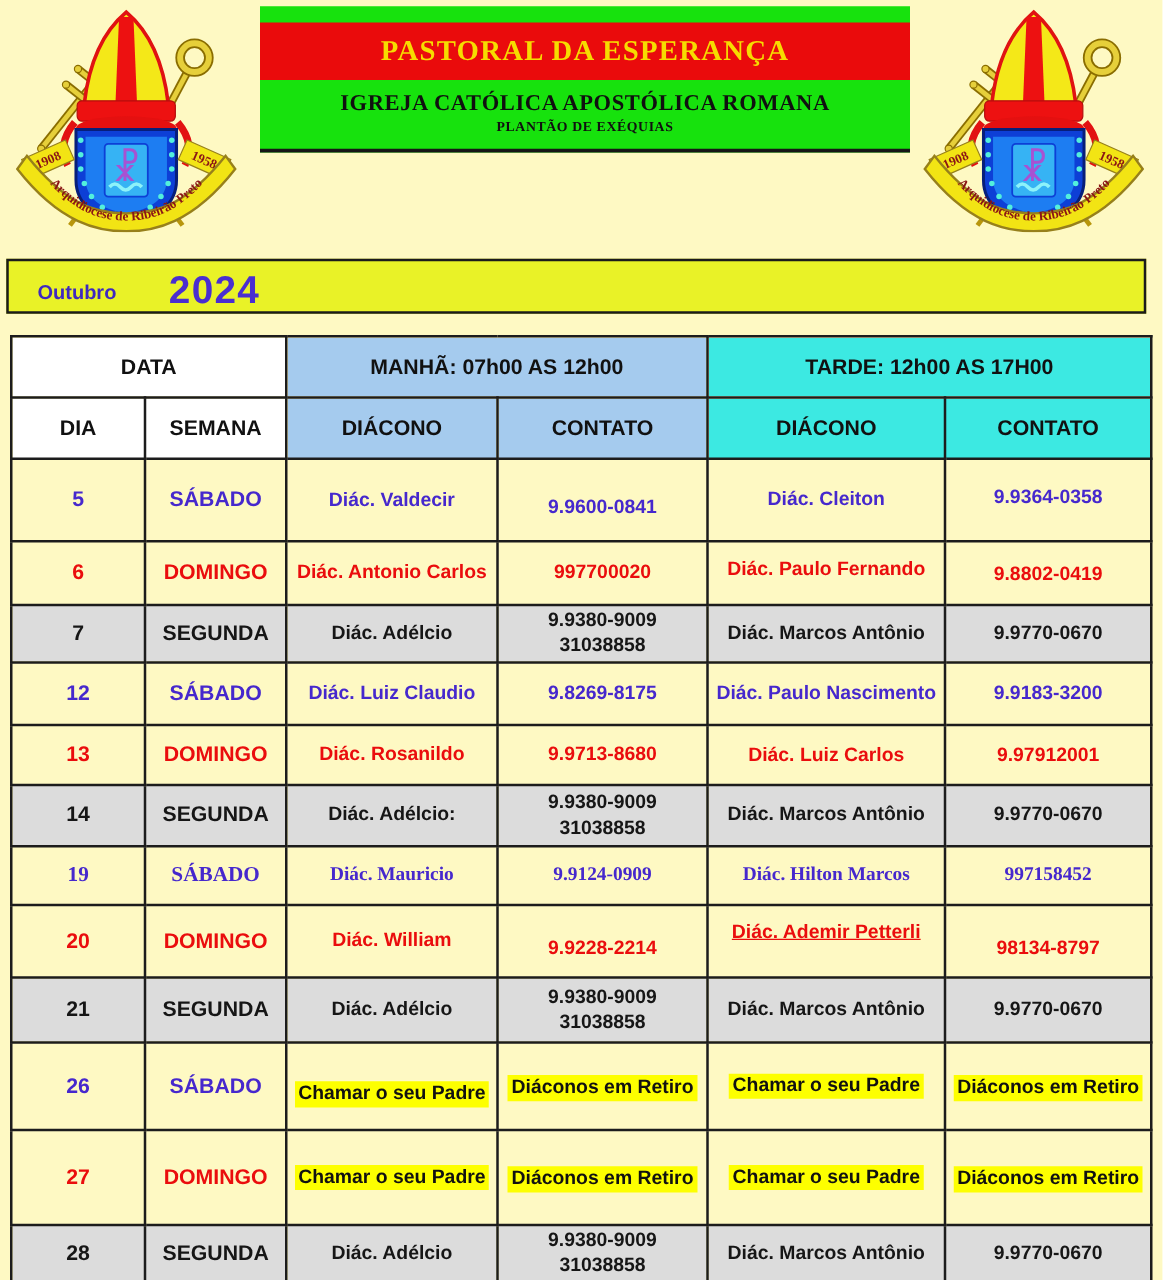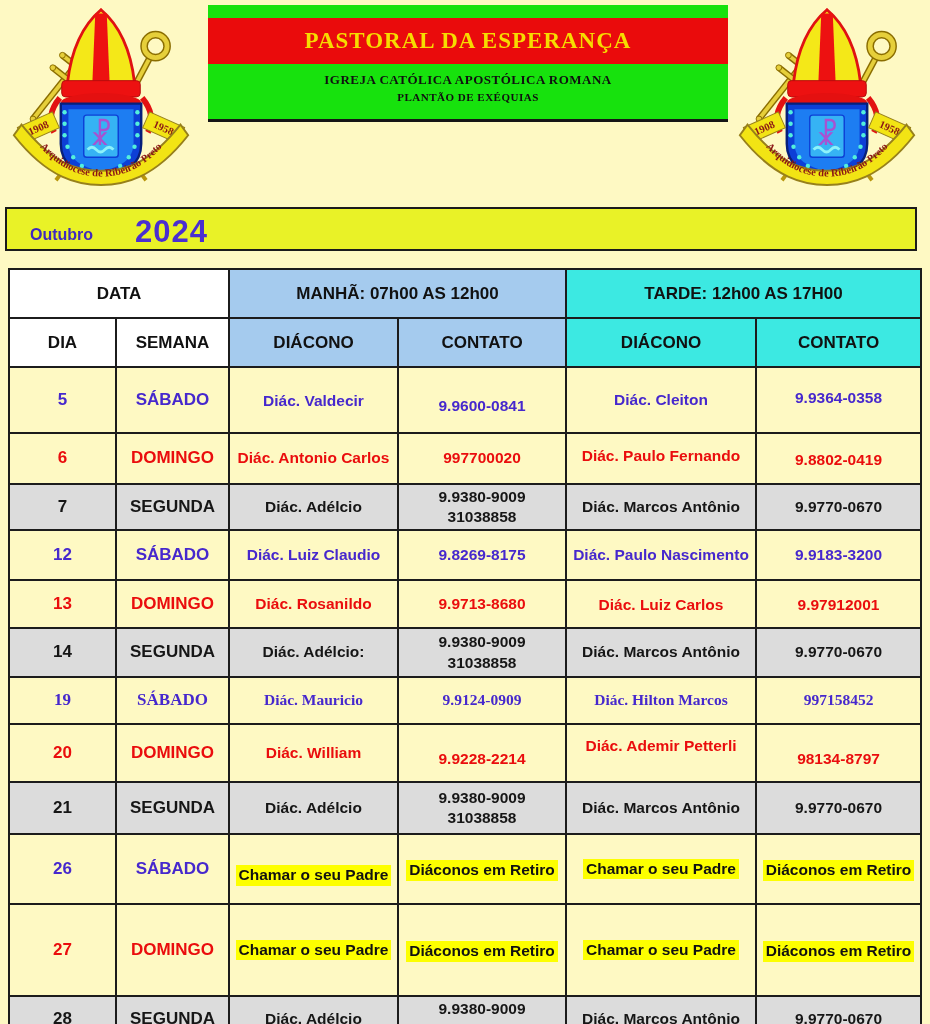--- a/index.html
+++ b/index.html
@@ -12,21 +12,21 @@
   .crest.right{left:732px;}
 
   .banner{position:absolute;left:208px;top:5px;width:520px;height:114px;
           background:#17e20d;border-bottom:3px solid #161616;}
   .banner-red{margin-top:13px;height:46px;background:#ea0b0c;
               display:flex;align-items:center;justify-content:center;}
   .banner-title{font-family:"Liberation Serif",serif;font-weight:bold;font-size:23px;
                 letter-spacing:1px;color:#f6dc00;}
   .banner-sub{font-family:"Liberation Serif",serif;font-weight:bold;color:#101010;
               text-align:center;letter-spacing:.5px;}
-  .banner-sub.s1{font-size:13px;margin-top:8px;}
+  .banner-sub.s1{font-size:18px;margin-top:8px;}
   .banner-sub.s2{font-size:11px;margin-top:3px;}
 
   
   .monthbar{position:absolute;left:5px;top:207px;width:908px;height:40px;
             background:#e9f227;border:2px solid #1b1b1b;
             display:flex;align-items:flex-end;}
   .month-name{margin-left:23px;padding-bottom:5px;font-weight:bold;font-size:16px;color:#3f28c0;}
   .year{margin-left:42px;padding-bottom:2px;font-weight:bold;font-size:31px;color:#4a2ed0;
         letter-spacing:1px;line-height:1;}
 
@@ -38,21 +38,21 @@
   tr.ghead{height:49px;}
   .bg-white{background:#ffffff;}
   .bg-morning{background:#a5cbee;}
   .bg-afternoon{background:#3ce9e2;}
 
   .cellbox{height:100%;display:flex;flex-direction:column;align-items:center;
            justify-content:center;text-align:center;}
   .cellbox span{display:block;line-height:1.3;}
   .v-top{justify-content:flex-start;padding-top:3px;}
   .v-upper{justify-content:flex-start;padding-top:13px;}
-  .v-lower{justify-content:flex-end;padding-bottom:13px;}
+  .v-lower{justify-content:flex-end;padding-bottom:13px;text-decoration:underline;}
   .v-bottom{justify-content:flex-end;padding-bottom:4px;}
 
   td{font-weight:bold;}
   td.daywk{font-size:17px;}
   td.content{font-size:15.5px;}
   tr.row-sabado td{color:#4628cd;}
   tr.row-domingo td{color:#ea0d0d;}
   tr.row-segunda td{color:#161616;}
   tr.row-segunda{background:#dcdcdc;}
   .hl{background:#fdff00;color:#111 !important;padding:0 3px;}
@@ -504,21 +504,21 @@
               <div class="cellbox">
                 <span class="hl">Chamar o seu Padre</span>
               </div>
             </td>
             <td class="content">
               <div class="cellbox v-top">
                 <span class="hl">Diáconos em Retiro</span>
               </div>
             </td>
           </tr>
-          <tr class="row-domingo" style="height: 92px;">
+          <tr class="row-domingo" style="height: 76px;">
             <td class="daywk">
               <div class="cellbox">
                 <span>27</span>
               </div>
             </td>
             <td class="daywk">
               <div class="cellbox">
                 <span>DOMINGO</span>
               </div>
             </td>

